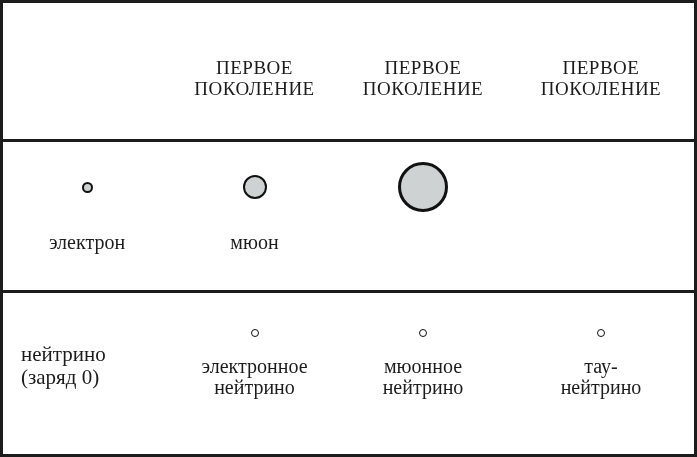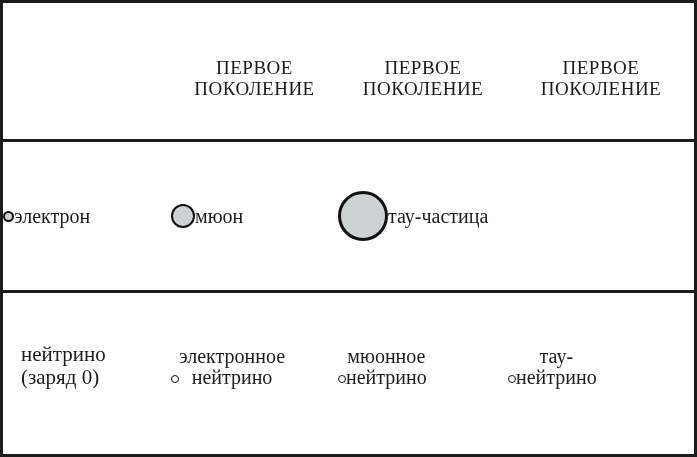--- a/index.html
+++ b/index.html
@@ -42,21 +42,21 @@
   .label-cell {
     padding: 44px 0 0 18px;
     font-size: 21px;
     line-height: 23px;
     white-space: pre-line;
   }
   .row-neutrino .label-cell { padding-top: 50px; }
 
   .particle-cell {
     display: flex;
-    flex-direction: row;
+    flex-direction: column;
     align-items: center;
   }
 
   .circle-box {
     display: flex;
     align-items: center;
     justify-content: center;
   }
   .row-leptons  .circle-box { height: 90px; }
   .row-neutrino .circle-box { height: 20px; margin-top: 30px; }
@@ -67,21 +67,21 @@
     border-style: solid;
     border-color: #111111;
   }
 
   .p-label {
     font-size: 20px;
     line-height: 21px;
     text-align: center;
     white-space: pre-line;
   }
-  .row-neutrino .p-label { margin-top: 7px; }
+  .row-neutrino .p-label { margin-top: 13px; }
 </style>
 </head>
 <body>
 
 <div class="table">
 
   <div class="row header-row">
     <div class="label-cell"></div>
     <div class="head-cell">ПЕРВОЕ
 ПОКОЛЕНИЕ</div>
@@ -104,21 +104,20 @@
       <div class="circle-box">
         <span class="circle" style="width: 24px; height: 24px; border-width: 2.5px; background: rgb(207, 210, 210);"></span>
       </div>
       <div class="p-label">мюон</div>
     </div>
 
     <div class="particle-cell">
       <div class="circle-box">
         <span class="circle" style="width: 50px; height: 50px; border-width: 3px; background: rgb(207, 210, 210);"></span>
       </div>
-      <div class="p-label">тау-частица</div>
     </div>
   </div>
 
   <div class="row body-row row-neutrino">
     <div class="label-cell">нейтрино
 (заряд 0)</div>
 
     <div class="particle-cell">
       <div class="circle-box">
         <span class="circle" style="width: 8px; height: 8px; border-width: 1.5px; background: rgb(255, 255, 255);"></span>

